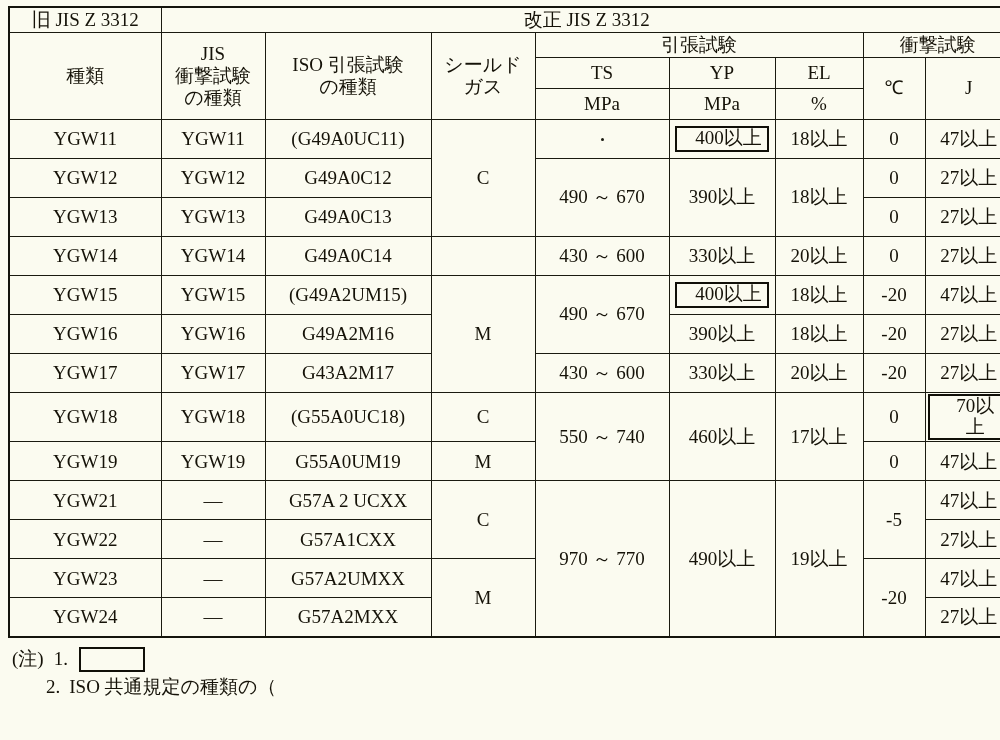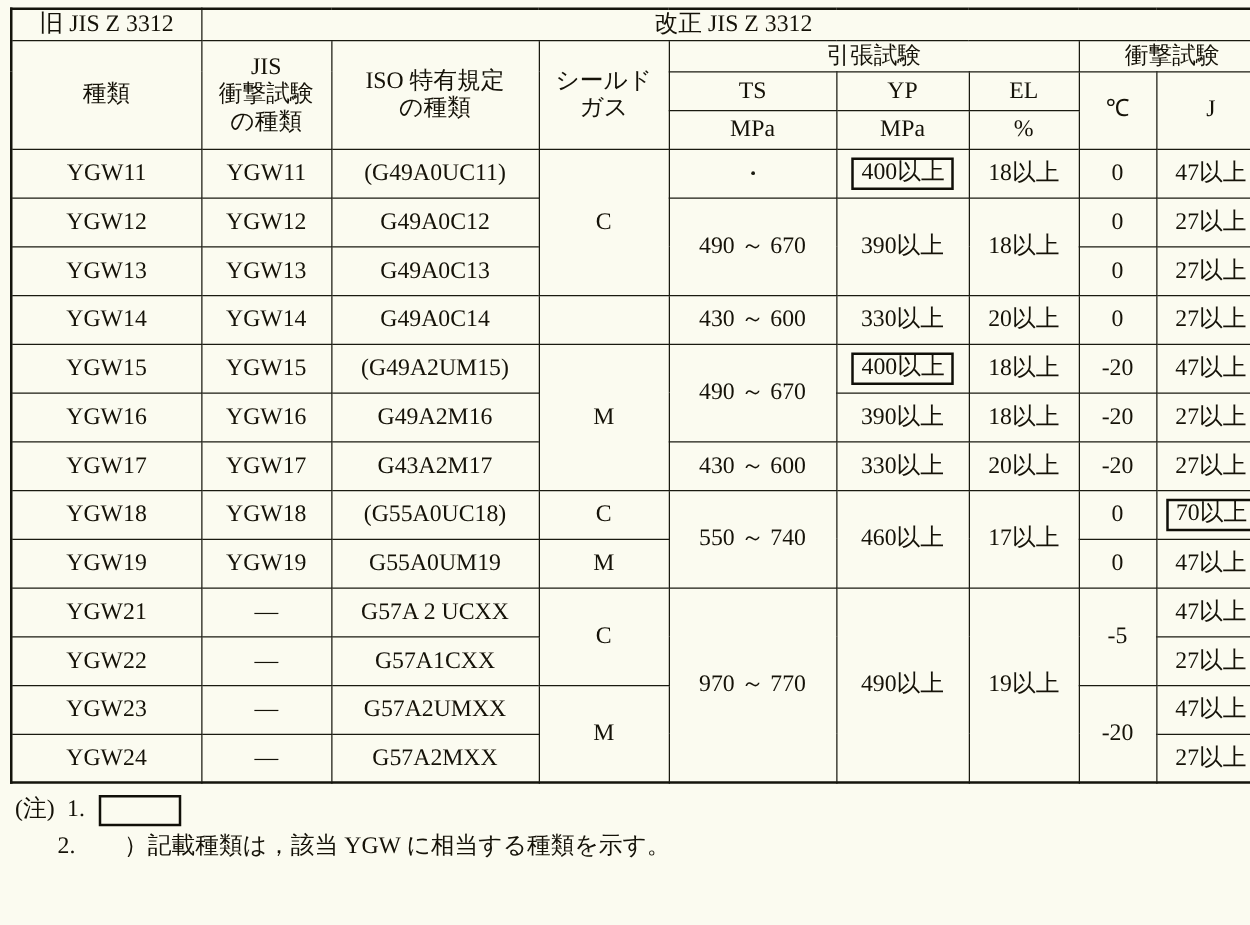--- a/index.html
+++ b/index.html
@@ -42,21 +42,21 @@
     border: 2px solid #14140c;
   }
   .hdr-tall {
     height: 34px;
   }
   .lcell { text-align: left; padding-left: 8px; }
   .dash { font-size: 19px; letter-spacing: 0; }
   .boxed {
     display: inline-block;
     border: 2.5px solid #100f08;
-    padding: 0px 5px 1px 6px;
+    padding: 0px 5px 1px 18px;
     line-height: 1.1;
     background: transparent;
   }
   .row-h { height: 39px; }
   .subhdr { height: 31px; }
   .dot {
     display: inline-block;
     width: 3px; height: 3px;
     background: #1a1a10;
     border-radius: 50%;
@@ -110,21 +110,21 @@
       </tr>
 
       <tr>
         <td rowspan="3" class="hdr-tall">種類</td>
         <td rowspan="3">
           <div>JIS</div>
           <div>衝撃試験</div>
           <div>の種類</div>
         </td>
         <td rowspan="3">
-          <div>ISO 特有規定</div>
+          <div>ISO 引張試験</div>
           <div>の種類</div>
         </td>
         <td rowspan="3">
           <div>シールド</div>
           <div>ガス</div>
         </td>
         <td colspan="3">引張試験</td>
         <td colspan="2">衝撃試験</td>
       </tr>
 
@@ -277,18 +277,18 @@
   </table>
 
   <div class="notes">
     <div class="nl">
       <span>(注)</span>
       <span class="num" style="margin-left:10px;">1.</span>
       <span class="emptybox"></span>
     </div>
     <div class="nl note-indent">
       <span class="num">2.</span>
+      <span>ISO 共通規定の種類の（</span>
       <span style="display:inline-block;width:30px;"></span>
-      <span>）記載種類は，該当 YGW に相当する種類を示す。</span>
     </div>
   </div>
 
 </div>
 
 </body></html>

